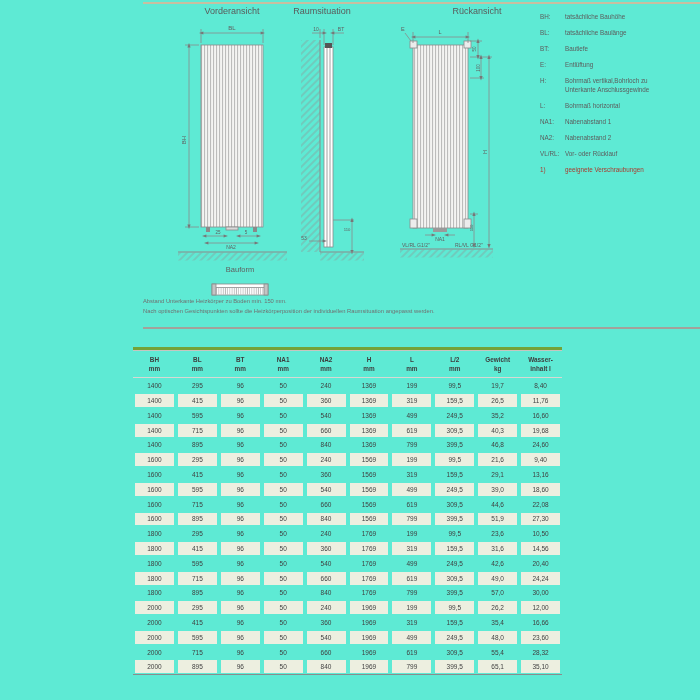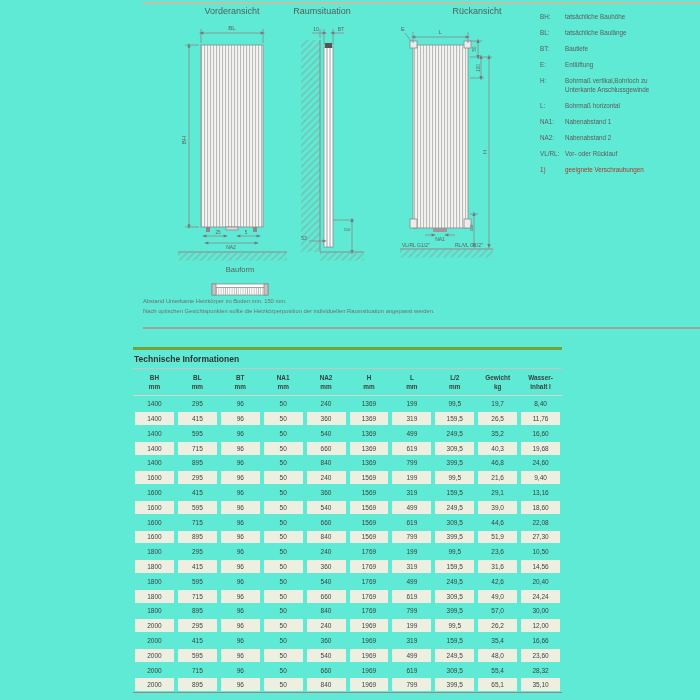--- a/index.html
+++ b/index.html
@@ -218,21 +218,20 @@
       </div>
     </div>
 
   <div class="notes">
     <div>Abstand Unterkante Heizkörper zu Boden min. 150 mm.</div>
     <div>Nach optischen Gesichtspunkten sollte die Heizkörperposition der individuellen Raumsituation angepasst werden.</div>
   </div>
 
   <div class="table-block">
     <div class="green-thick"></div>
-    <div class="table-title">Technische Informationen</div>
     <div class="thin-line"></div>
     <div class="thead">
         <div class="hcell">
           <div>BH</div>
           <div>mm</div>
         </div>
         <div class="hcell">
           <div>BL</div>
           <div>mm</div>
         </div>

